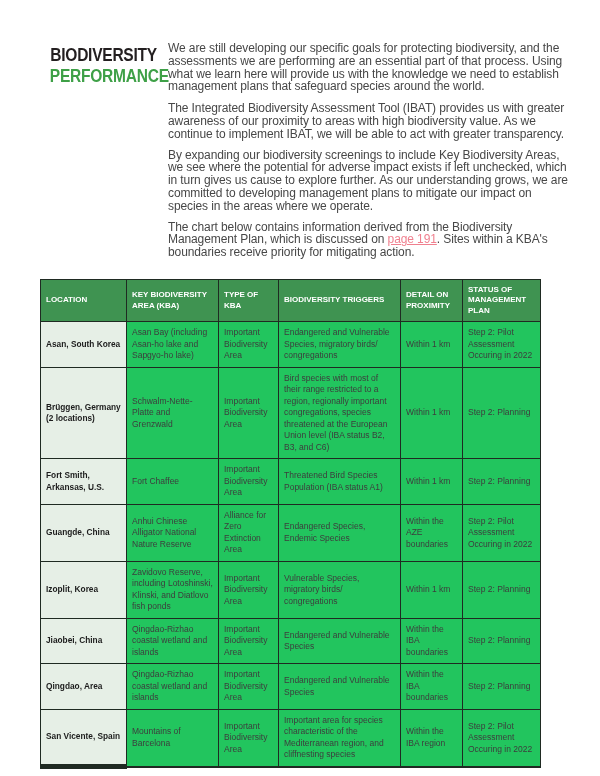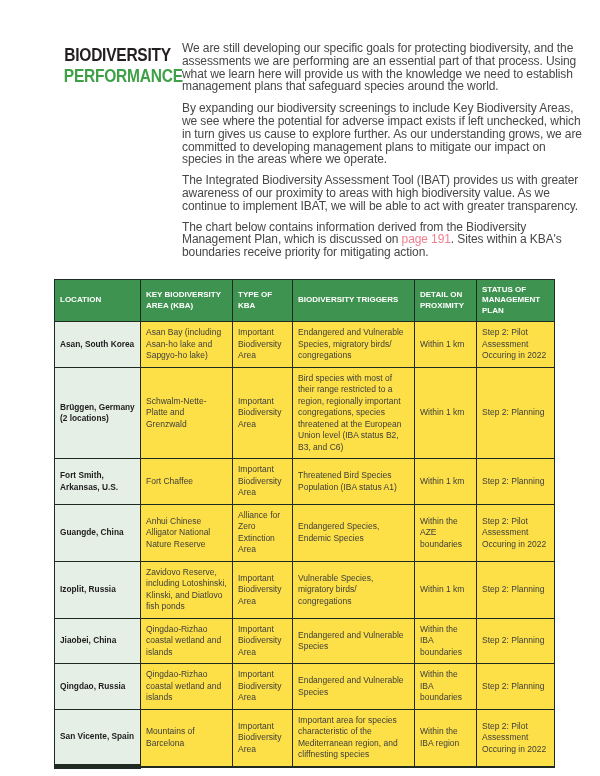--- a/index.html
+++ b/index.html
@@ -7,21 +7,21 @@
   body { font-family: "Liberation Sans", sans-serif; }
   .page {
     position: relative;
     width: 600px;
     height: 776px;
     background: #ffffff;
     overflow: hidden;
   }
   .content {
     position: absolute;
-    left: 54px;
+    left: 40px;
     top: 42px;
     width: 533px;
   }
   .top-row { display: flex; }
   .title-block {
     width: 128px;
     flex: 0 0 128px;
     padding-top: 2px;
     text-align: center;
   }
@@ -48,20 +48,21 @@
   .para.intro { margin-bottom: 9px; }
   .section-heading {
     font-size: 9.2px;
     line-height: 12px;
     font-weight: bold;
     color: #1f1f1f;
     margin-bottom: 7px;
   }
   .link {
     color: #f0808f;
+    text-decoration: underline;
     cursor: pointer;
   }
   .biodiversity-table {
     width: 500px;
     margin-top: 12px;
     border-collapse: collapse;
     table-layout: fixed;
   }
   .biodiversity-table th,
   .biodiversity-table td {
@@ -77,21 +78,21 @@
     font-weight: bold;
     padding: 5px 5px;
     border-top: 1.5px solid #1f2a22;
   }
   .biodiversity-table tbody td {
     font-size: 8.5px;
     line-height: 11.5px;
     color: #3d3d3d;
     font-weight: normal;
     padding: 5px 5px;
-    background: #fde047;
+    background: #22c55e;
   }
   .biodiversity-table tbody th.cell-location {
     background: #e6efe6;
     color: #1c1c1c;
     font-size: 8.3px;
     line-height: 11.5px;
     font-weight: bold;
     padding: 3px 5px;
   }
   .biodiversity-table tbody tr:last-child td { border-bottom: 2px solid #1f2a22; }
@@ -117,22 +118,22 @@
 <div class="page">
   <div class="content">
 
     <div class="top-row">
       <div class="title-block">
         <span class="title-line black">BIODIVERSITY</span>
         <span class="title-line green">PERFORMANCE</span>
       </div>
       <div class="text-col">
         <p class="para intro">We are still developing our specific goals for protecting biodiversity, and the assessments we are performing are an essential part of that process. Using what we learn here will provide us with the knowledge we need to establish management plans that safeguard species around the world.</p>
+        <p class="para">The Integrated Biodiversity Assessment Tool (IBAT) provides us with greater awareness of our proximity to areas with high biodiversity value. As we continue to implement IBAT, we will be able to act with greater transparency.</p>
         <p class="para">By expanding our biodiversity screenings to include Key Biodiversity Areas, we see where the potential for adverse impact exists if left unchecked, which in turn gives us cause to explore further. As our understanding grows, we are committed to developing management plans to mitigate our impact on species in the areas where we operate.</p>
-        <p class="para">The Integrated Biodiversity Assessment Tool (IBAT) provides us with greater awareness of our proximity to areas with high biodiversity value. As we continue to implement IBAT, we will be able to act with greater transparency.</p>
         <p class="para"><span>The chart below contains information derived from the Biodiversity Management Plan, which is discussed on </span><a class="link">page 191</a><span>. Sites within a KBA's boundaries receive priority for mitigating action.</span></p>
       </div>
     </div>
 
     <table class="biodiversity-table">
       <colgroup>
         <col style="width:86px">
           <col style="width:92px">
           <col style="width:60px">
         <col style="width:122px">
@@ -176,37 +177,37 @@
           </tr>
           <tr>
             <th class="cell-location">Guangde, China</th>
             <td class="cell-kba">Anhui Chinese Alligator National Nature Reserve</td>
             <td class="cell-type">Alliance for Zero Extinction Area</td>
             <td class="cell-triggers">Endangered Species, Endemic Species</td>
             <td class="cell-proximity">Within the AZE boundaries</td>
             <td class="cell-status">Step 2: Pilot Assessment Occuring in 2022</td>
           </tr>
           <tr>
-            <th class="cell-location">Izoplit, Russia</th>
+            <th class="cell-location">Izoplit, Korea</th>
             <td class="cell-kba">Zavidovo Reserve, including Lotoshinski, Klinski, and Diatlovo fish ponds</td>
             <td class="cell-type">Important Biodiversity Area</td>
             <td class="cell-triggers">Vulnerable Species, migratory birds/ congregations</td>
             <td class="cell-proximity">Within 1 km</td>
             <td class="cell-status">Step 2: Planning</td>
           </tr>
           <tr>
             <th class="cell-location">Jiaobei, China</th>
             <td class="cell-kba">Qingdao-Rizhao coastal wetland and islands</td>
             <td class="cell-type">Important Biodiversity Area</td>
             <td class="cell-triggers">Endangered and Vulnerable Species</td>
             <td class="cell-proximity">Within the IBA boundaries</td>
             <td class="cell-status">Step 2: Planning</td>
           </tr>
           <tr>
-            <th class="cell-location">Qingdao, Russia</th>
+            <th class="cell-location">Qingdao, Area</th>
             <td class="cell-kba">Qingdao-Rizhao coastal wetland and islands</td>
             <td class="cell-type">Important Biodiversity Area</td>
             <td class="cell-triggers">Endangered and Vulnerable Species</td>
             <td class="cell-proximity">Within the IBA boundaries</td>
             <td class="cell-status">Step 2: Planning</td>
           </tr>
           <tr>
             <th class="cell-location">San Vicente, Spain</th>
             <td class="cell-kba">Mountains of Barcelona</td>
             <td class="cell-type">Important Biodiversity Area</td>

